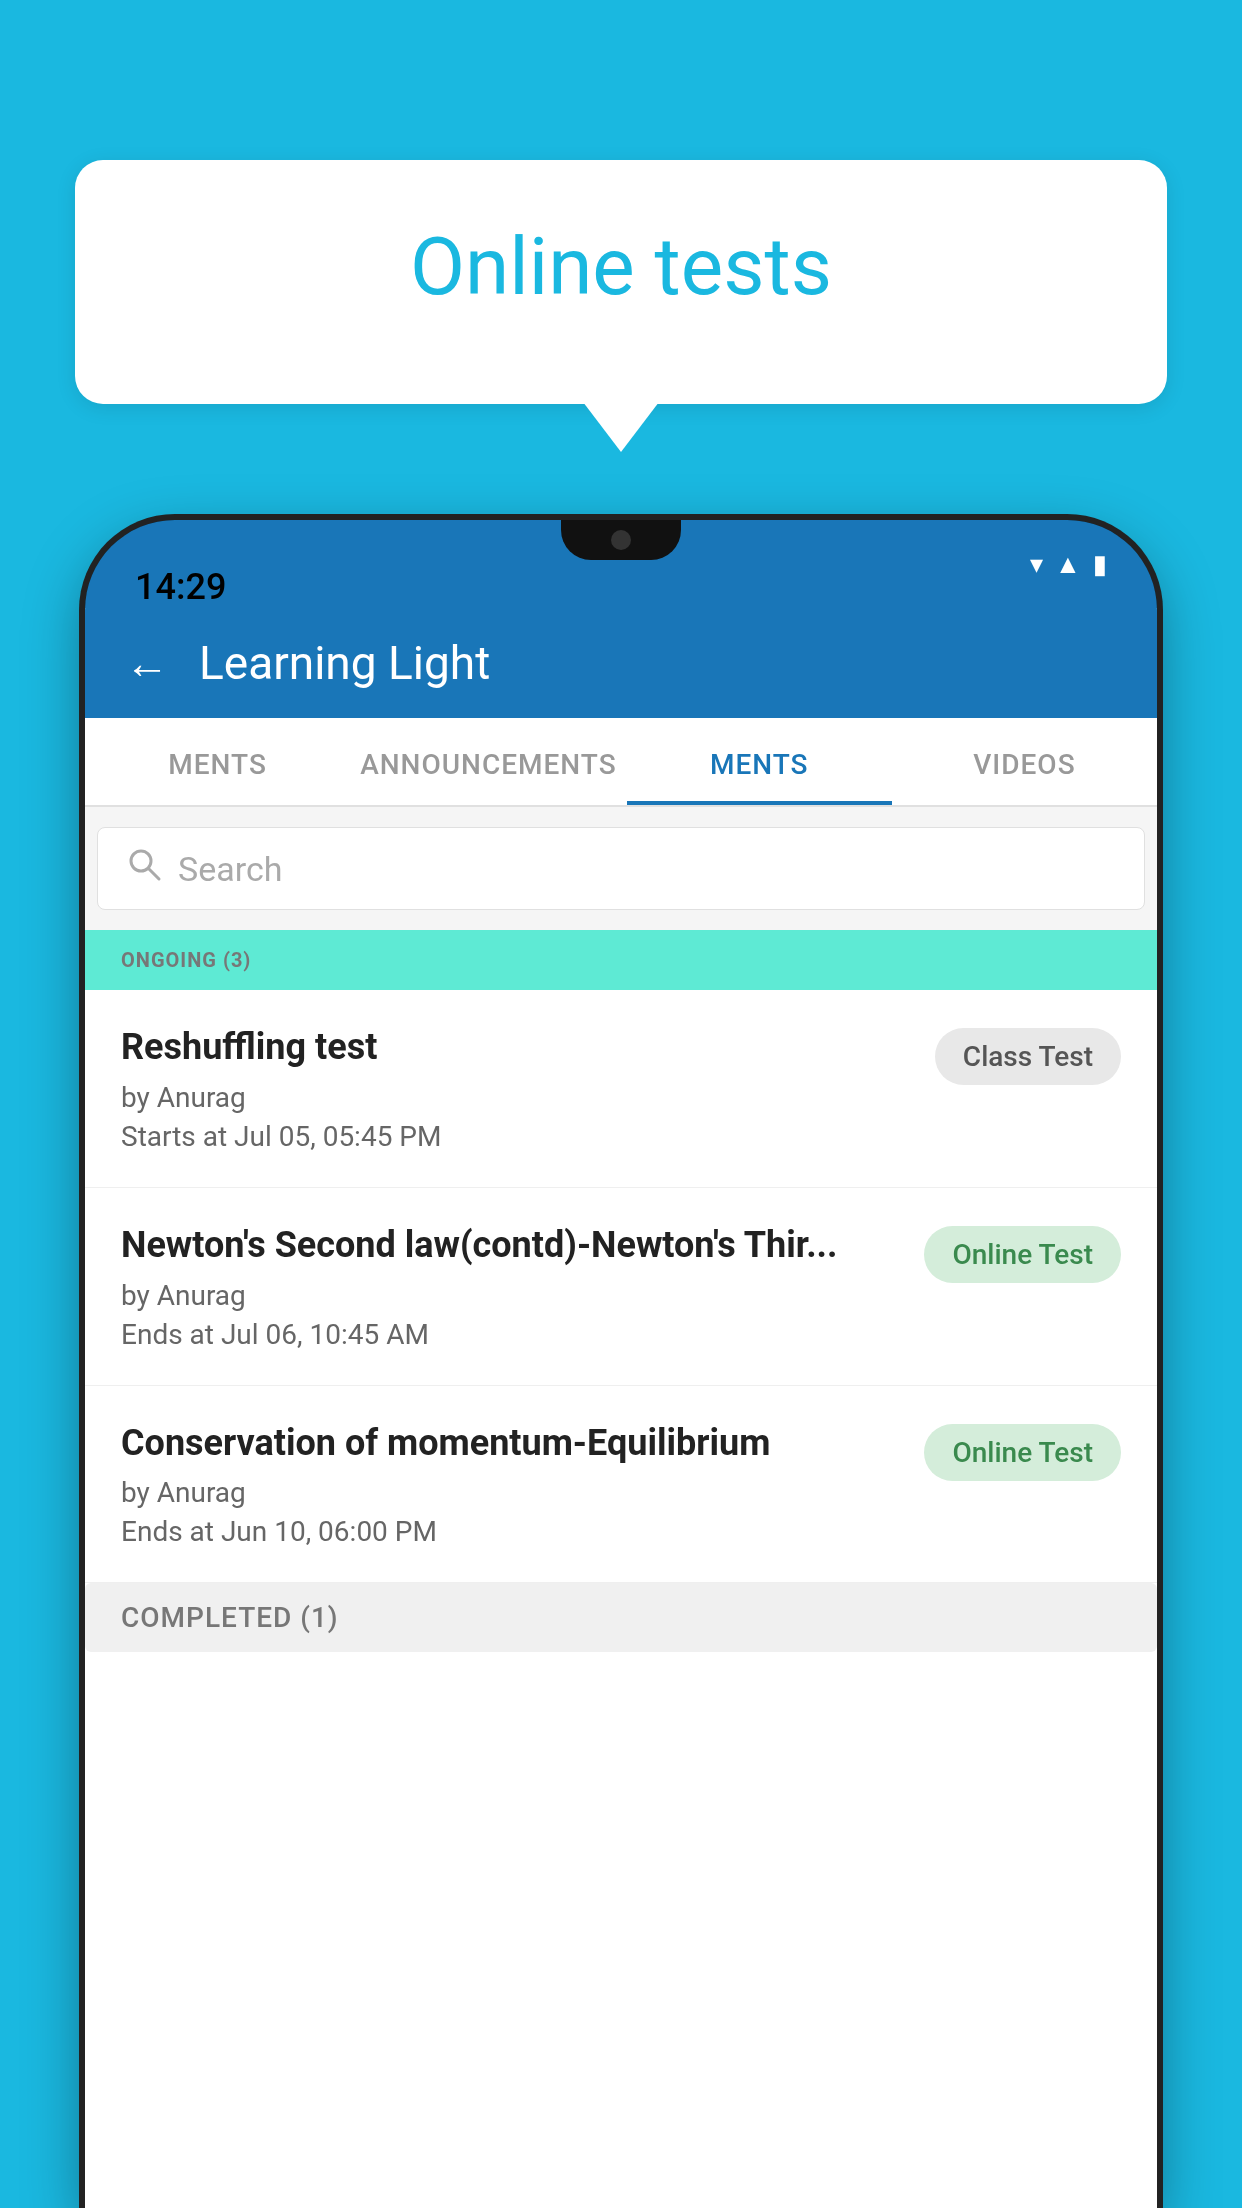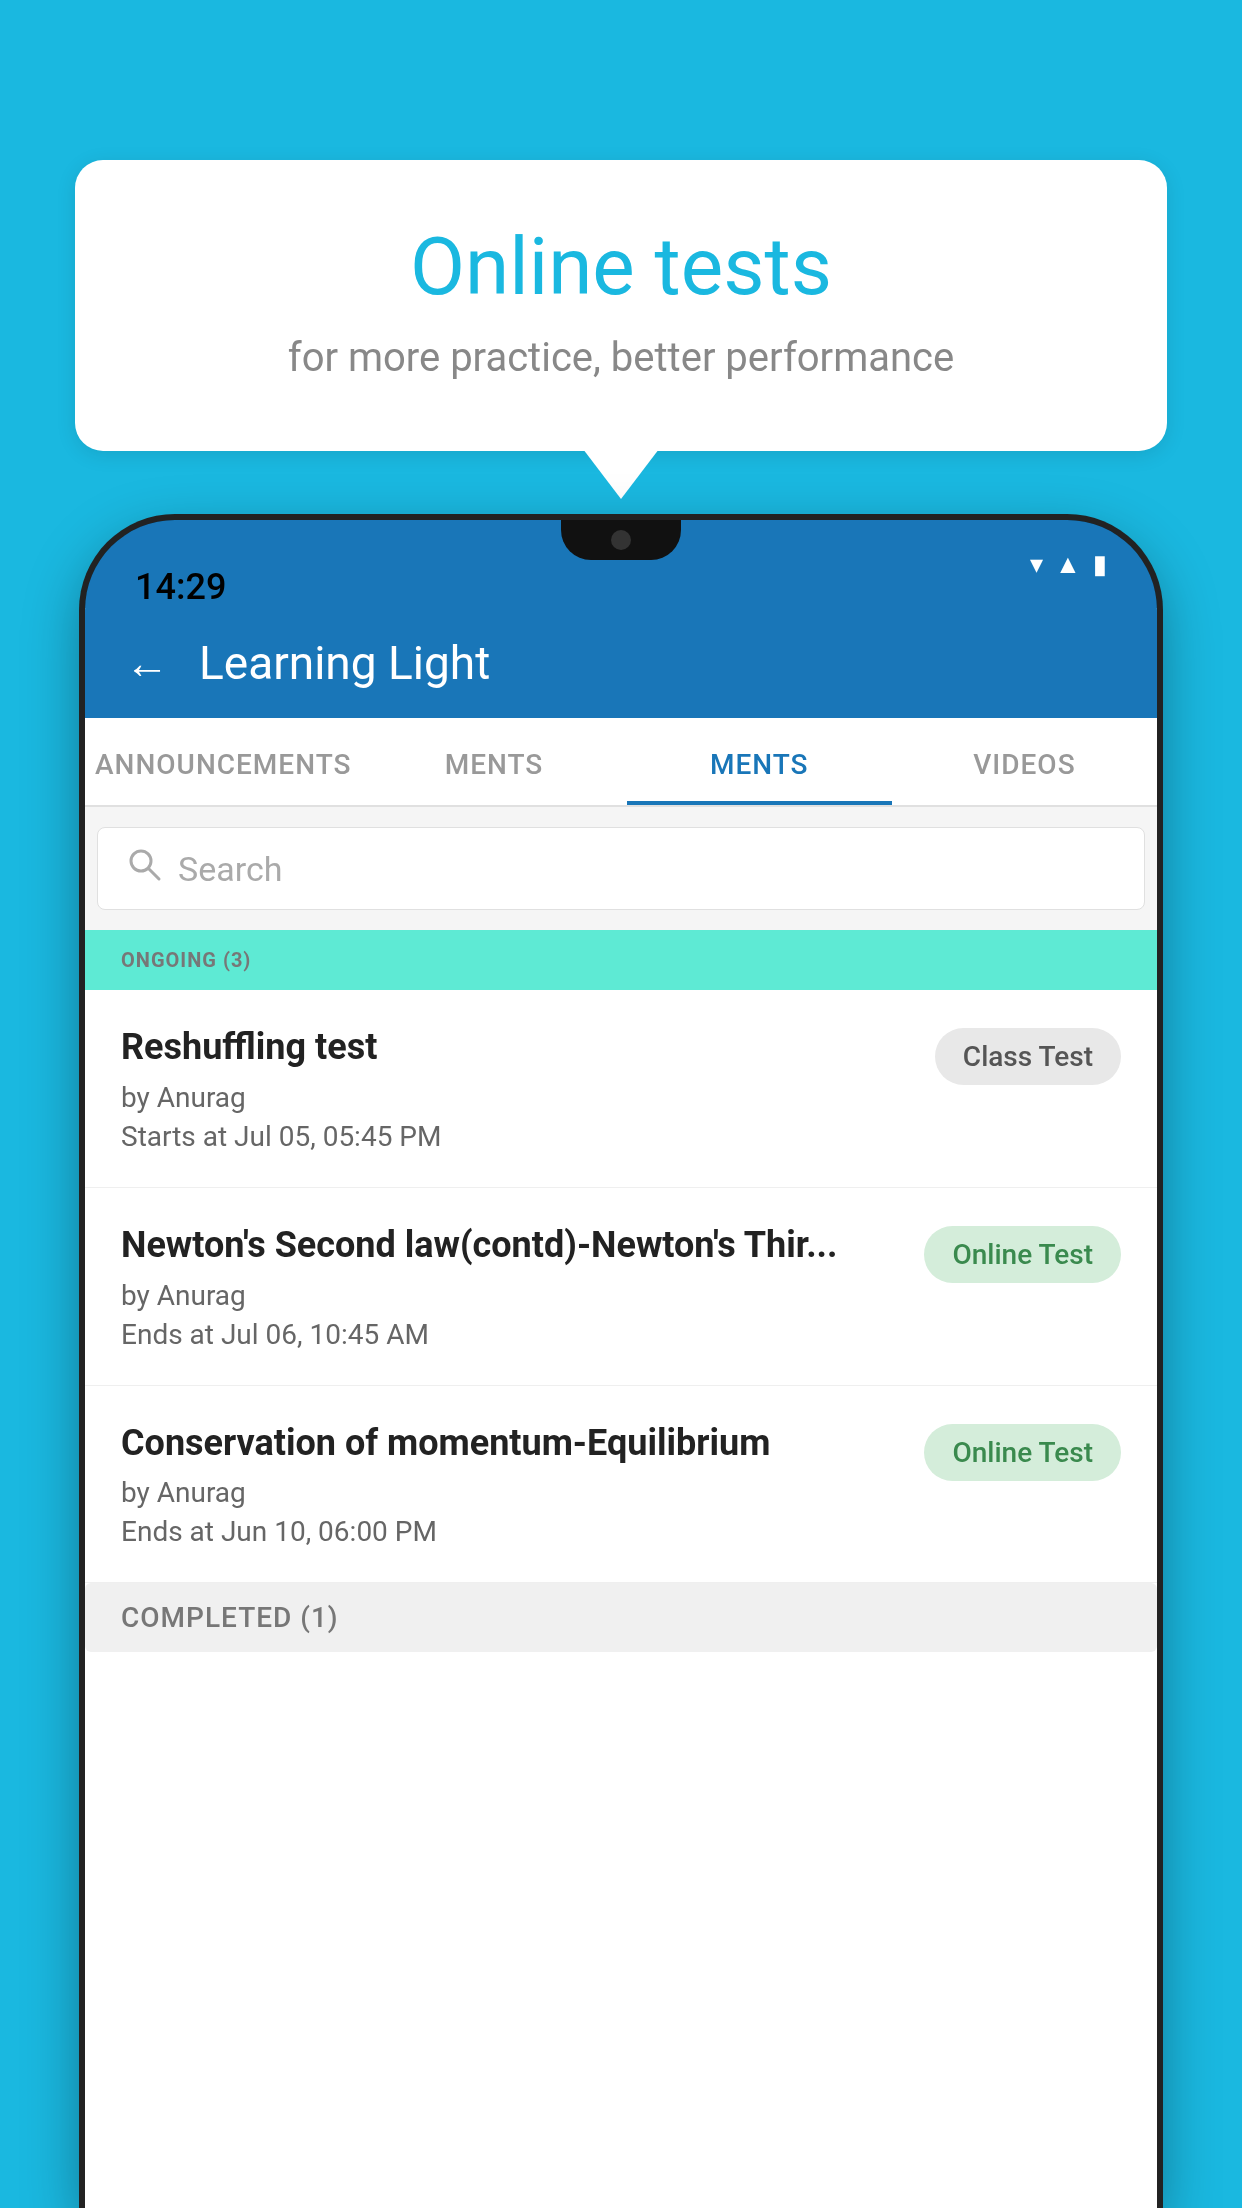--- a/index.html
+++ b/index.html
@@ -259,21 +259,20 @@
       height: calc(100% - 88px);
       overflow: hidden;
       border-radius: 0;
     }
   </style>
 </head>
 <body>
 
 <div class="speech-bubble">
   <div class="bubble-title">Online tests</div>
-  <div class="bubble-subtitle">for more practice, better performance</div>
 </div>
 
 <div class="phone-frame">
 
   <div class="phone-top-bar">
     <span class="status-time">14:29</span>
     <div class="notch">
       <div class="camera-dot"></div>
     </div>
     <div class="status-icons">
@@ -285,24 +284,24 @@
 
   <div class="phone-screen">
 
     <div class="app-header">
       <span class="back-arrow">←</span>
       <span class="app-title">Learning Light</span>
     </div>
 
     <div class="tabs-bar">
       <div class="tab-item">
+        <span>MENTS</span>
+      </div>
+      <div class="tab-item">
         <span>ANNOUNCEMENTS</span>
-      </div>
-      <div class="tab-item">
-        <span>MENTS</span>
       </div>
       <div class="tab-item active">
         <span>MENTS</span>
       </div>
       <div class="tab-item">
         <span>VIDEOS</span>
       </div>
     </div>
 
     <div class="search-container">

